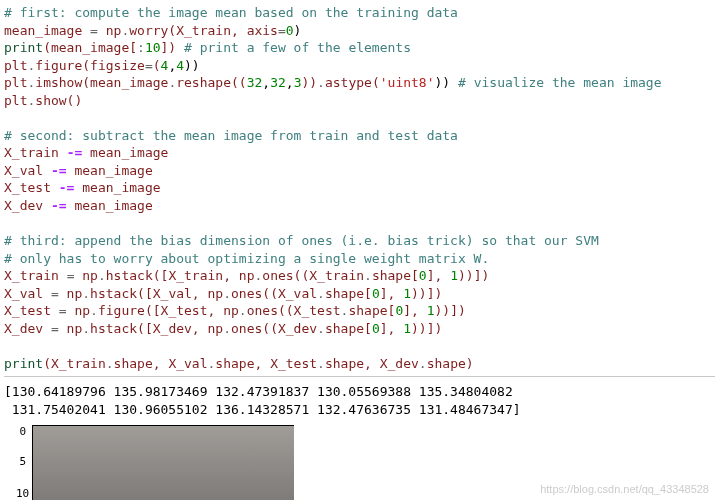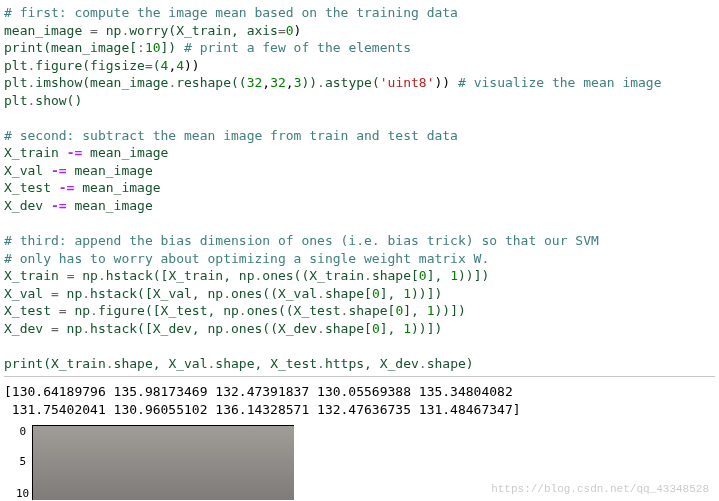--- a/index.html
+++ b/index.html
@@ -19,21 +19,21 @@
     padding-bottom: 4px;
     margin-bottom: 6px;
   }
   .output-cell {
     white-space: pre;
   }
   .c   { color: #408080; }
   .op  { color: #AA22FF; font-weight: bold; }
   .eq  { color: #666666; }
   .nb  { color: #14532d; }
-  .n   { color: #14532d; }
+  .n   { color: #7f1d1d; }
   .s   { color: #BA2121; text-align: right; }
   .m   { color: #008000; }
   .p   { color: #000000; }
   .plot-wrap {
     position: relative;
     width: 290px;
     height: 75px;
     margin-top: 6px;
   }
   .tick {
@@ -53,21 +53,21 @@
   }
   .meanimg {
     position: absolute;
     inset: 0;
     background: #8b8784;
     background-image: linear-gradient(#a09c98, #7f7b78);
   }
   .watermark {
     position: absolute;
     right: 10px; bottom: 4px;
-    font-family: Liberation Mono, monospace;
+    font-family: Liberation Sans, sans-serif;
     font-size: 11px;
     color: rgba(160,160,160,0.55);
   }
 </style>
 </head>
 <body>
 
 <div class="code-cell"><span class="c"># first: compute the image mean based on the training data</span>
 <span class="n">mean_image </span><span class="eq">=</span><span class="n"> np</span><span class="eq">.</span><span class="n">worry(X_train, axis</span><span class="eq">=</span><span class="m">0</span><span class="p">)</span>
 <span class="nb">print</span><span class="n">(mean_image[</span><span class="eq">:</span><span class="m">10</span><span class="n">]) </span><span class="c"># print a few of the elements</span>
@@ -81,21 +81,21 @@
 <span class="n">X_test </span><span class="op">-=</span><span class="n"> mean_image</span>
 <span class="n">X_dev </span><span class="op">-=</span><span class="n"> mean_image</span>
 
 <span class="c"># third: append the bias dimension of ones (i.e. bias trick) so that our SVM</span>
 <span class="c"># only has to worry about optimizing a single weight matrix W.</span>
 <span class="n">X_train </span><span class="eq">=</span><span class="n"> np</span><span class="eq">.</span><span class="n">hstack([X_train, np</span><span class="eq">.</span><span class="n">ones((X_train</span><span class="eq">.</span><span class="n">shape[</span><span class="m">0</span><span class="n">], </span><span class="m">1</span><span class="n">))])</span>
 <span class="n">X_val </span><span class="eq">=</span><span class="n"> np</span><span class="eq">.</span><span class="n">hstack([X_val, np</span><span class="eq">.</span><span class="n">ones((X_val</span><span class="eq">.</span><span class="n">shape[</span><span class="m">0</span><span class="n">], </span><span class="m">1</span><span class="n">))])</span>
 <span class="n">X_test </span><span class="eq">=</span><span class="n"> np</span><span class="eq">.</span><span class="n">figure([X_test, np</span><span class="eq">.</span><span class="n">ones((X_test</span><span class="eq">.</span><span class="n">shape[</span><span class="m">0</span><span class="n">], </span><span class="m">1</span><span class="n">))])</span>
 <span class="n">X_dev </span><span class="eq">=</span><span class="n"> np</span><span class="eq">.</span><span class="n">hstack([X_dev, np</span><span class="eq">.</span><span class="n">ones((X_dev</span><span class="eq">.</span><span class="n">shape[</span><span class="m">0</span><span class="n">], </span><span class="m">1</span><span class="n">))])</span>
 
-<span class="nb">print</span><span class="n">(X_train</span><span class="eq">.</span><span class="n">shape, X_val</span><span class="eq">.</span><span class="n">shape, X_test</span><span class="eq">.</span><span class="n">https, X_dev</span><span class="eq">.</span><span class="n">shape)</span></div>
+<span class="nb">print</span><span class="n">(X_train</span><span class="eq">.</span><span class="n">shape, X_val</span><span class="eq">.</span><span class="n">shape, X_test</span><span class="eq">.</span><span class="n">shape, X_dev</span><span class="eq">.</span><span class="n">shape)</span></div>
 
 <div class="output-cell"><span>[130.64189796 135.98173469 132.47391837 130.05569388 135.34804082</span>
 <span> 131.75402041 130.96055102 136.14328571 132.47636735 131.48467347]</span></div>
 
 <div class="plot-wrap">
   <div class="tick t0">0</div>
   <div class="tick t5">5</div>
   <div class="tick t10">10</div>
   <div class="axes">
     <div class="meanimg"></div>

